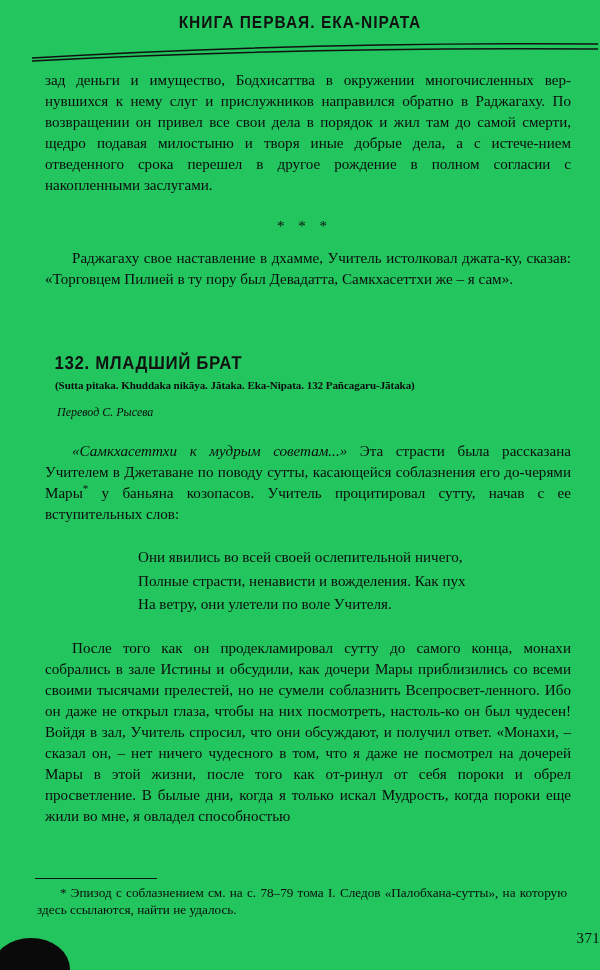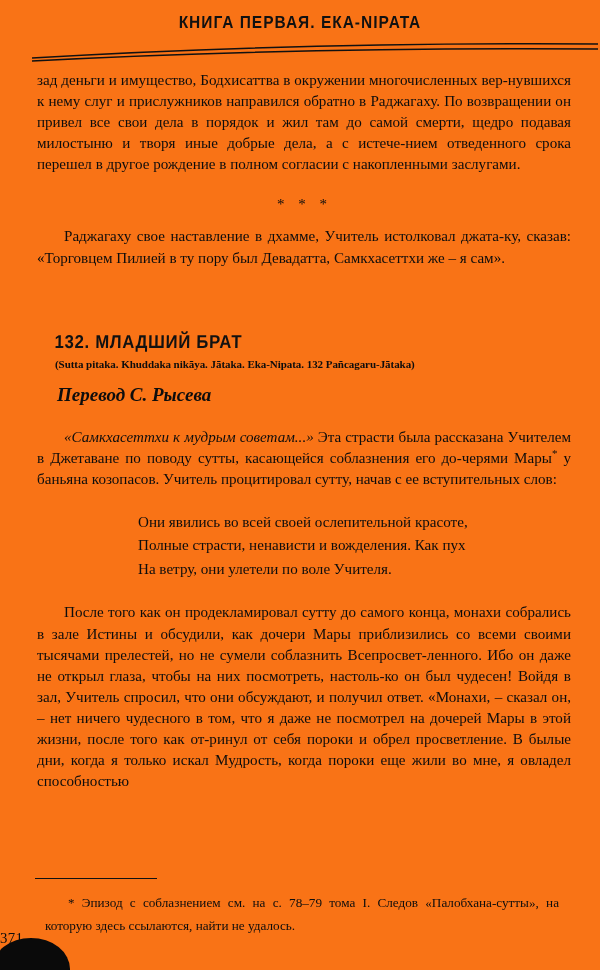--- a/index.html
+++ b/index.html
@@ -4,21 +4,21 @@
 <style>
   html, body {
     margin: 0;
     padding: 0;
     background: #ffffff;
   }
   #page {
     position: relative;
     width: 600px;
     height: 970px;
-    background: #f97316;
+    background: #22c55e;
     overflow: hidden;
     font-family: "Liberation Serif", "DejaVu Serif", serif;
     color: #0d0d0d;
   }
 
   
   .header-zone {
     position: absolute;
     top: 12px;
     left: 0;
@@ -47,21 +47,21 @@
 
   
   .body-col {
     position: absolute;
     left: 33px;
     top: 70px;
     width: 538px;
   }
 
   p.para {
-    margin: 0 0 0 4px;
+    margin: 0 0 0 12px;
     font-size: 15.1px;
     line-height: 21.1px;
     text-align: justify;
     text-justify: inter-word;
     hyphens: manual;
   }
   p.indent { text-indent: 27px; }
   .gap-sm { height: 13px; }
   .gap-md { height: 21px; }
   .gap-xl { height: 62px; }
@@ -91,24 +91,23 @@
     font-family: "Liberation Serif", "DejaVu Serif", serif;
     font-weight: 700;
     font-size: 11px;
     letter-spacing: -0.05px;
     margin: 5px 0 0 0;
     padding-left: 22px;
     white-space: nowrap;
   }
   .translator {
     font-style: italic;
-    font-size: 19px;
+    font-size: 12px;
     margin: 14px 0 0 0;
     padding-left: 24px;
-    font-weight: bold;
   }
 
   .lead-italic { font-style: italic; }
 
   
   .verse {
     margin: 0;
     padding-left: 105px;
     font-size: 15.1px;
     line-height: 23.5px;
@@ -122,35 +121,35 @@
     top: 878px;
     width: 538px;
   }
   .fn-rule {
     width: 122px;
     height: 0;
     border-top: 1.3px solid #111;
     margin: 0 0 5px 2px;
   }
   .footnote {
-    margin: 12px;
+    margin: 4px;
     font-size: 13.2px;
-    line-height: 23px;
+    line-height: 17px;
     text-align: justify;
     text-indent: 23px;
   }
   .fn-star { font-size: 13px; }
 
   
   .folio {
     position: absolute;
     top: 930px;
     left: 0;
     width: 600px;
-    text-align: left;
+    text-align: right;
     font-size: 14.8px;
     letter-spacing: 0.4px;
   }
 
   
   .scan-blob {
     position: absolute;
     left: -8px;
     bottom: -30px;
     width: 78px;
@@ -202,21 +201,21 @@
     </div>
 
     <div class="gap-md"></div>
 
     <p class="para indent">
       <span class="lead-italic">«Самкхасеттхи к мудрым советам...»</span><span> Эта страсти была рассказана Учителем в Джетаване по поводу сутты, касающейся соблазнения его до-​черями Мары</span><sup class="fnmark">*</sup><span> у баньяна козопасов. Учитель процитировал сутту, начав с ее вступительных слов:</span>
     </p>
 
     <div class="gap-md"></div>
 
-    <p class="verse">Они явились во всей своей ослепительной красоте,
+    <p class="verse">Они явились во всей своей ослепительной ничего,
 Полные страсти, ненависти и вожделения. Как пух
 На ветру, они улетели по воле Учителя.</p>
 
     <div class="gap-md"></div>
 
     <p class="para indent">После того как он продекламировал сутту до самого конца, монахи собрались в зале Истины и обсудили, как дочери Мары приблизились со всеми своими тысячами прелестей, но не сумели соблазнить Всепросвет-​ленного. Ибо он даже не открыл глаза, чтобы на них посмотреть, настоль-​ко он был чудесен! Войдя в зал, Учитель спросил, что они обсуждают, и получил ответ. «Монахи, – сказал он, – нет ничего чудесного в том, что я даже не посмотрел на дочерей Мары в этой жизни, после того как от-​ринул от себя пороки и обрел просветление. В былые дни, когда я только искал Мудрость, когда пороки еще жили во мне, я овладел способностью</p>
 
   </div>
 
   <div class="footnote-zone">

